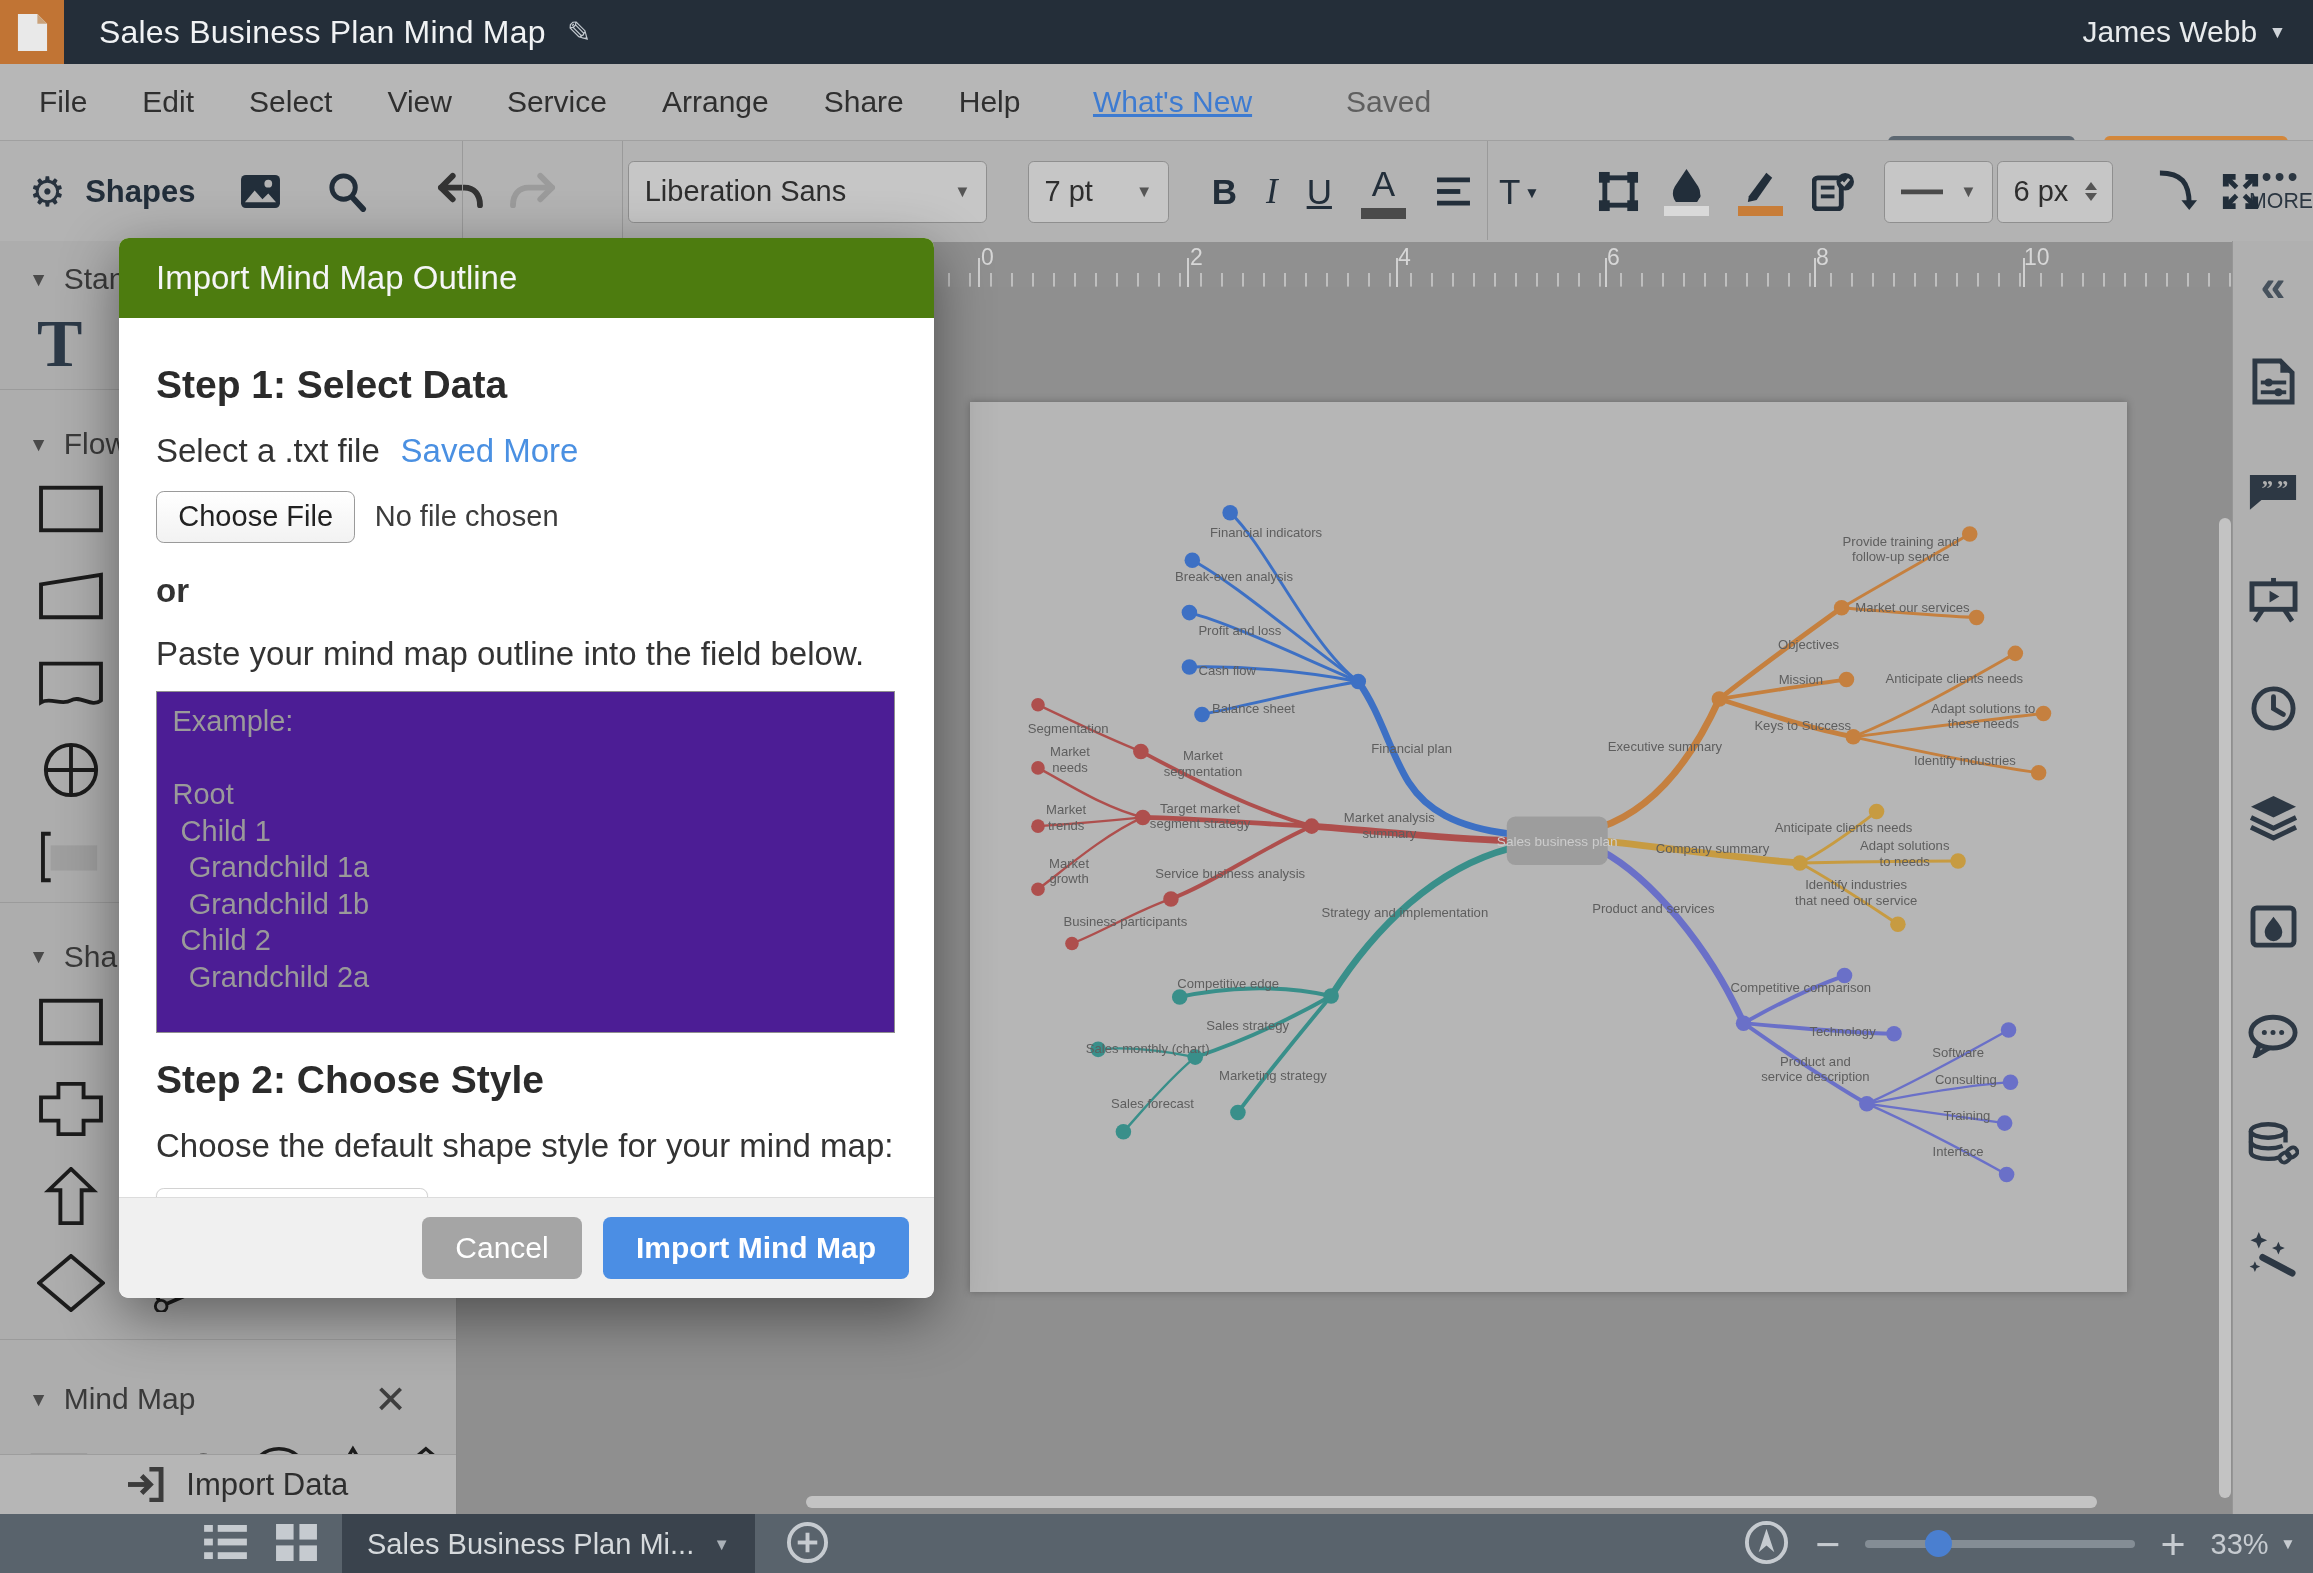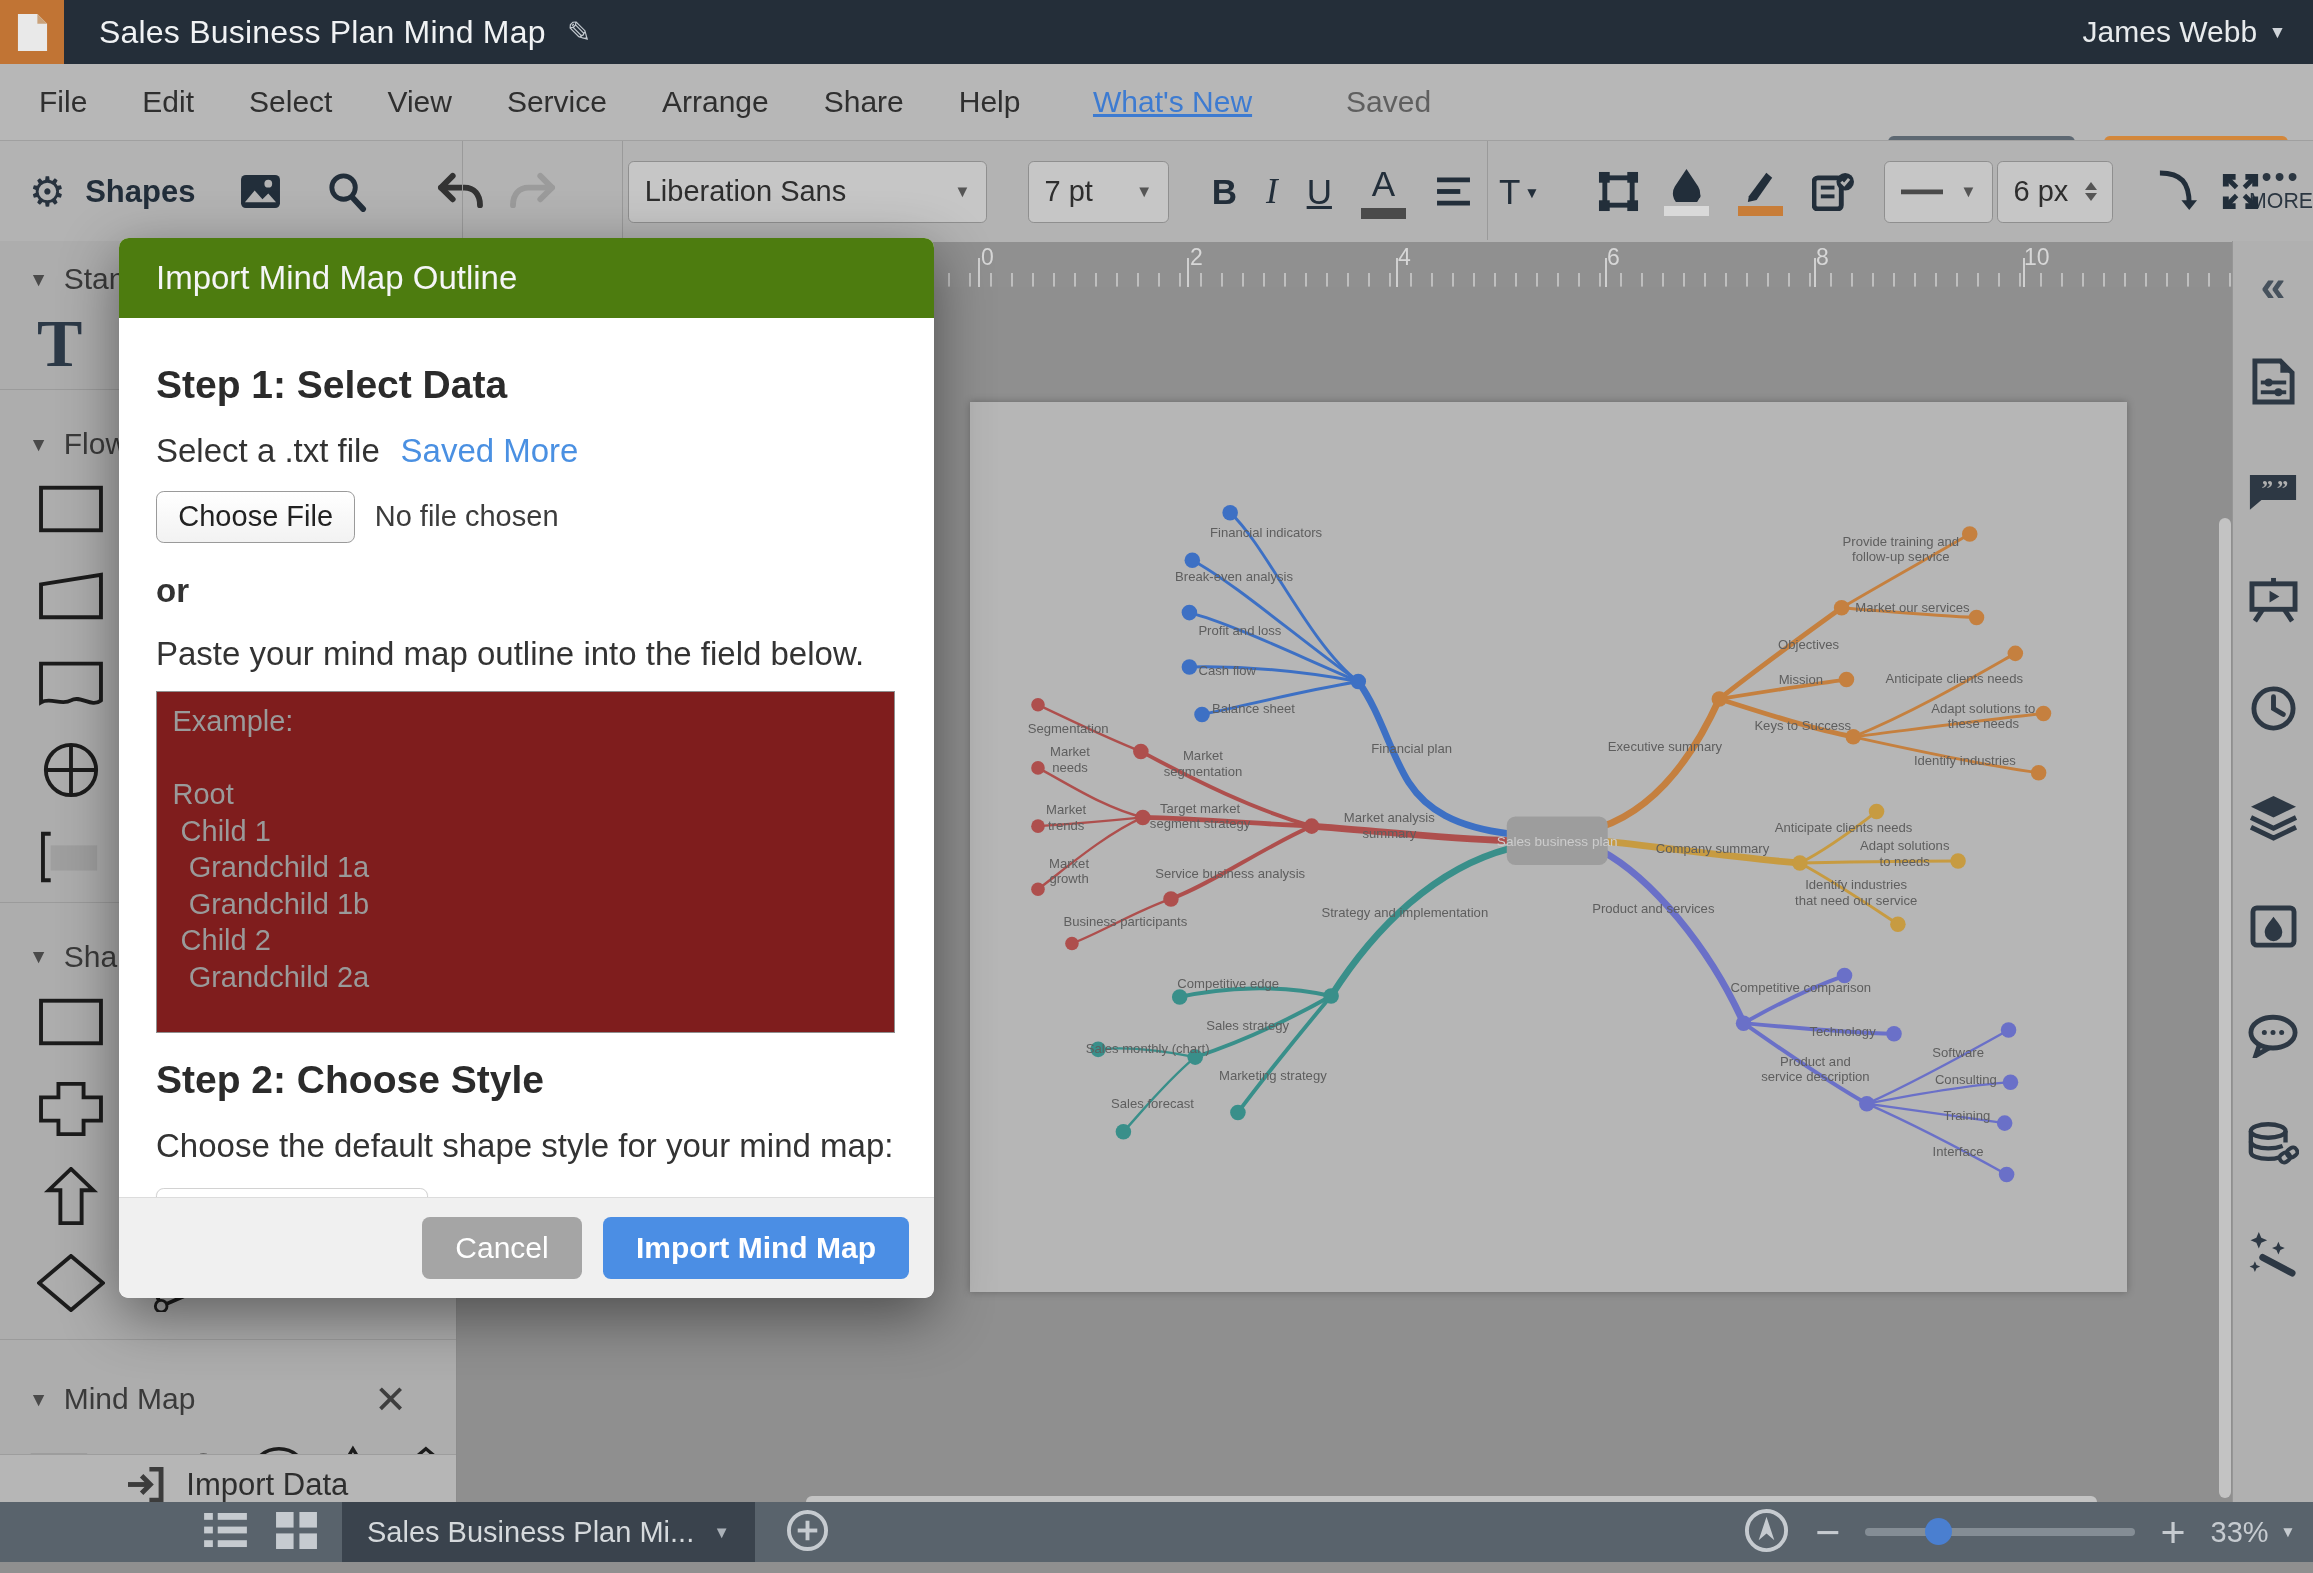--- a/index.html
+++ b/index.html
@@ -58,21 +58,21 @@
   
   .canvas{position:absolute;left:457px;top:287px;width:1777px;height:1227px;background:#8f8f8f;}
   .page{position:absolute;left:513px;top:115px;width:1157px;height:890px;background:#b6b6b6;box-shadow:0 0 7.8px rgba(0,0,0,.28);}
   .vscroll{position:absolute;right:2.9px;top:231px;width:12.6px;height:980px;background:#c3c3c3;border-radius:6.8px;}
   .hscroll{position:absolute;left:349px;bottom:5.8px;height:12.6px;width:1291px;background:#c3c3c3;border-radius:6.8px;}
   
   .rpanel{position:absolute;right:0;top:241px;width:80px;height:1273px;background:#b0b0b0;border-left:1px solid #969696;display:flex;flex-direction:column;align-items:center;gap:0;}
   .ric{margin-top:43px;height:66px;display:flex;align-items:center;justify-content:center;}
   .collapse{font-size:45px;color:#47525d;font-weight:bold;margin-top:25px;line-height:39px;}
   
-  .bottombar{position:absolute;left:0;bottom:12px;width:2313px;height:60px;background:#59636c;display:flex;align-items:center;}
+  .bottombar{position:absolute;left:0;bottom:0;width:2313px;height:60px;background:#59636c;display:flex;align-items:center;}
   .bb-ic{margin-left:29px;}
   .bb-tab{height:60px;background:#3a434d;display:flex;align-items:center;gap:19.4px;padding:0 25px;margin-left:25px;color:#d5d9dc;font-size:29px;}
   .bb-tab .caret{font-size:16.5px;color:#aab1b8;}
   .bb-plus{margin-left:31px;}
   .zoomctl{position:absolute;right:17.5px;bottom:0;height:60px;display:flex;align-items:center;gap:25px;color:#c6cbd0;}
   .zslider{position:relative;width:270px;height:7.8px;background:#848d95;border-radius:3.9px;}
   .zknob{position:absolute;left:60px;top:-9.7px;width:27px;height:27px;border-radius:50%;background:#4a7fd0;}
   .zminus,.zplus{font-size:43px;color:#c6cbd0;line-height:29px;}
   .zpct{font-size:29px;color:#c6cbd0;display:flex;align-items:center;gap:11.6px;}
   .zpct .caret{font-size:15.5px;}
@@ -80,21 +80,21 @@
   .overlay-dialog{position:absolute;left:119px;top:238px;width:815px;height:1060px;background:#fff;border-radius:9.7px;box-shadow:0 17.5px 58px rgba(0,0,0,.45);z-index:50;}
   .dlg-hd{height:80px;background:#4d7c0f;border-radius:9.7px 9.7px 0 0;display:flex;align-items:center;padding-left:37px;color:#f4f5f6;font-size:33px;}
   .dlg-body{padding:29px 37px 0 37px;color:#333;}
   .step-hd{font-size:39px;font-weight:bold;color:#2b2b2b;margin-top:15.5px;}
   .line{font-size:33px;margin-top:25px;color:#333;}
   .learnmore{color:#4a90e2;margin-left:11.6px;}
   .filerow{display:flex;align-items:center;gap:19.4px;margin-top:21.3px;}
   .choosefile{font-size:29px;color:#222;background:linear-gradient(#fff,#f2f2f2);border:1.9px solid #9a9a9a;border-radius:7.8px;padding:8.7px 21.3px;}
   .nofile{font-size:29px;color:#3c3c3c;}
   .or{font-size:33px;font-weight:bold;margin-top:29px;}
-  .outline-box{margin-top:17.5px;width:739px;height:342px;border:1.9px solid #8f8f8f;background:#7f1d1d;padding:11.6px 15.5px;box-sizing:border-box;font-size:29px;line-height:1.26;color:#9a9a9a;white-space:pre-wrap;overflow:hidden;}
+  .outline-box{margin-top:17.5px;width:739px;height:342px;border:1.9px solid #8f8f8f;background:#4c1d95;padding:11.6px 15.5px;box-sizing:border-box;font-size:29px;line-height:1.26;color:#9a9a9a;white-space:pre-wrap;overflow:hidden;}
   .choose-row{margin-top:25px;}
   .style-select{margin-top:23px;width:272px;height:60px;background:#fff;border:1.9px solid #d2d2d2;border-radius:7.8px;display:flex;align-items:center;justify-content:space-between;padding:0 17.5px;box-sizing:border-box;font-size:29px;color:#3c3c3c;box-shadow:0 1px 1.9px rgba(0,0,0,.08);}
   .updn{display:flex;flex-direction:column;gap:2.9px;align-items:center;}
   .updn i{width:0;height:0;border-left:6.8px solid transparent;border-right:6.8px solid transparent;}
   .updn .u{border-bottom:8.7px solid #555;}
   .updn .d{border-top:8.7px solid #555;}
   .dlg-ft{position:absolute;left:0;bottom:0;width:100%;height:101px;background:#f0f0f0;border-top:1px solid #dcdcdc;border-radius:0 0 9.7px 9.7px;display:flex;align-items:center;justify-content:flex-end;gap:21.3px;padding-right:25px;box-sizing:border-box;}
   .btn-cancel{background:#a5a5a5;color:#fff;font-size:30px;font-weight:normal;border-radius:7.8px;padding:13.6px 33px;}
   .btn-import{background:#4b8ee4;color:#fff;font-size:30px;font-weight:bold;border-radius:7.8px;padding:13.6px 33px;}
   

